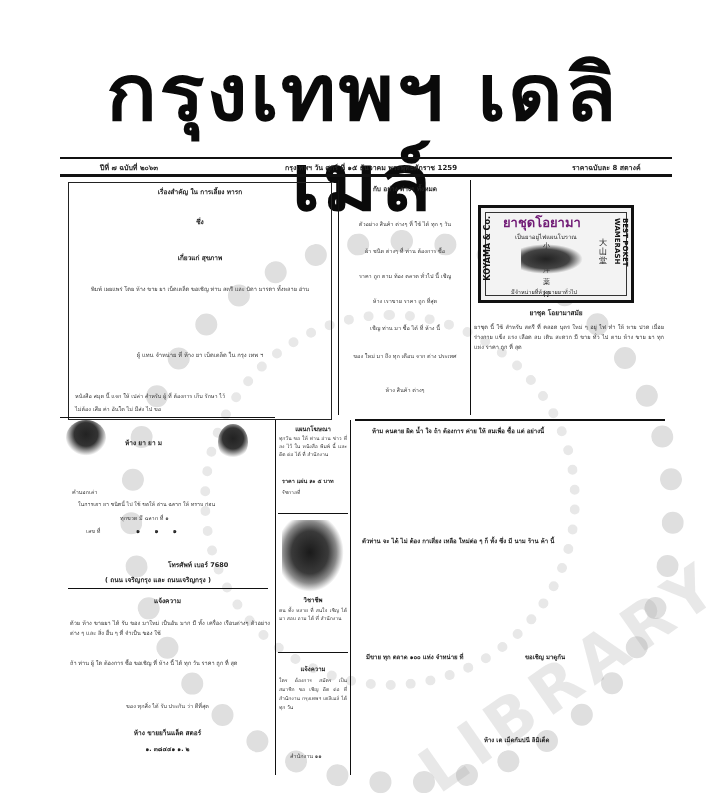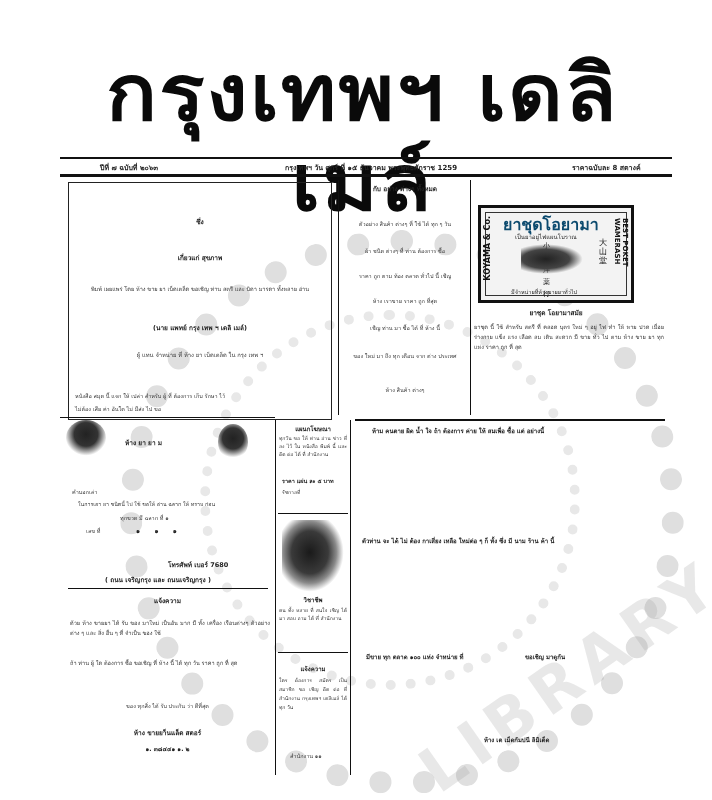--- a/index.html
+++ b/index.html
@@ -30,21 +30,21 @@
     .tiny { font-size: 6px; line-height: 9px; color: #333; }
     .tiny-b { font-size: 6.5px; font-weight: bold; line-height: 10px; color: #222; }
     .center { text-align: center; }
     .abs { position: absolute; }
     .para { position: absolute; font-size: 5.6px; line-height: 10px; color: #333; text-align: justify; }
     .ad {
       position: absolute; left: 478px; top: 205px; width: 150px; height: 92px;
       border: 3px solid #111; background: #f3f3f3;
     }
     .ad-inner { position: absolute; left: 4px; top: 4px; right: 4px; bottom: 4px; border: 1px solid #333; }
-    .ad-title { position: absolute; left: 22px; top: 4px; font-size: 16px; font-weight: bold; color: #0c4a6e; }
+    .ad-title { position: absolute; left: 22px; top: 4px; font-size: 13px; font-weight: bold; color: #701a75; }
     .ad-side-l { position: absolute; left: 2px; top: 8px; width: 14px; font-size: 8px; font-weight: bold; writing-mode: vertical-rl; transform: rotate(180deg); color: #111; }
     .ad-side-r { position: absolute; right: 2px; top: 10px; width: 16px; font-size: 7px; font-weight: bold; writing-mode: vertical-rl; color: #111; line-height: 8px; }
     .ad-sub { position: absolute; left: 34px; top: 24px; font-size: 6px; color: #222; }
     .ad-tiger {
       position: absolute; left: 40px; top: 36px; width: 62px; height: 30px;
       background: radial-gradient(ellipse at 40% 50%, #222 0%, #444 45%, transparent 70%);
     }
     .ad-foot { position: absolute; left: 30px; bottom: 4px; font-size: 5.5px; color: #222; }
     .ad-cjk-l { position: absolute; left: 18px; top: 32px; width: 10px; font-size: 7px; line-height: 12px; color: #111; margin-left: 44px; }
     .ad-cjk-r { position: absolute; right: 22px; top: 30px; width: 10px; font-size: 8px; line-height: 9px; color: #111; }
@@ -83,24 +83,24 @@
   <div class="rule" style="left:60px;top:157px;width:612px;height:1.5px;"></div>
   <div class="rule" style="left:60px;top:174px;width:612px;height:2.5px;"></div>
 
   <div class="dateline">
     <span style="left:40px;">ปีที่ ๗ ฉบับที่ ๒๐๖๓</span>
     <span style="left:225px;">กรุงเทพฯ วัน ศุกร์ ที่ ๑๕ ธันวาคม พระพุทธศักราช 1259</span>
     <span style="left:512px;">ราคาฉบับละ 8 สตางค์</span>
   </div>
 
   <div class="box" style="left:68px;top:182px;width:262px;height:236px;border-width:1px;">
+    <div class="abs tiny-b center" style="left:0;right:0;top:4px;">เรื่องสำคัญ ใน การเลี้ยง ทารก</div>
     <div class="abs tiny-b center" style="left:0;right:0;top:34px;">ซึ่ง</div>
     <div class="abs tiny-b center" style="left:0;right:0;top:70px;">เกี่ยวแก่ สุขภาพ</div>
     <div class="abs tiny center" style="left:6px;right:6px;top:102px;font-size:5.6px;">พิมพ์ เผยแพร่ โดย ห้าง ขาย ยา เบ็ดเตล็ด ขอเชิญ ท่าน สตรี และ บิดา มารดา ทั้งหลาย อ่าน</div>
-    <div class="abs tiny-b center" style="left:0;right:0;top:140px;">(นาย แพทย์ กรุง เทพ ฯ เดลิ เมล์)</div>
     <div class="abs tiny center" style="left:0;right:0;top:168px;font-size:5.8px;">ผู้ แทน จำหน่าย ที่ ห้าง ยา เบ็ดเตล็ด ใน กรุง เทพ ฯ</div>
   </div>
   <div class="abs tiny" style="left:75px;top:392px;width:260px;font-size:5.5px;">หนังสือ สมุด นี้ แจก ให้ เปล่า สำหรับ ผู้ ที่ ต้องการ เก็บ รักษา ไว้</div>
   <div class="abs tiny" style="left:75px;top:405px;width:260px;font-size:5.5px;">ไม่ต้อง เสีย ค่า อันใด ไม่ มีส่ง ไป ขอ</div>
 
   <div class="rule" style="left:338px;top:180px;width:1px;height:235px;"></div>
   <div class="rule" style="left:470px;top:180px;width:1px;height:235px;"></div>
 
   <div class="abs tiny-b center" style="left:340px;top:184px;width:130px;">กับ อย่าง ต่างๆ ทั้งหมด</div>
   <div class="abs tiny center" style="left:342px;top:220px;width:126px;font-size:5.5px;">ตัวอย่าง สินค้า ต่างๆ ที่ ใช้ ได้ ทุก ๆ วัน</div>

